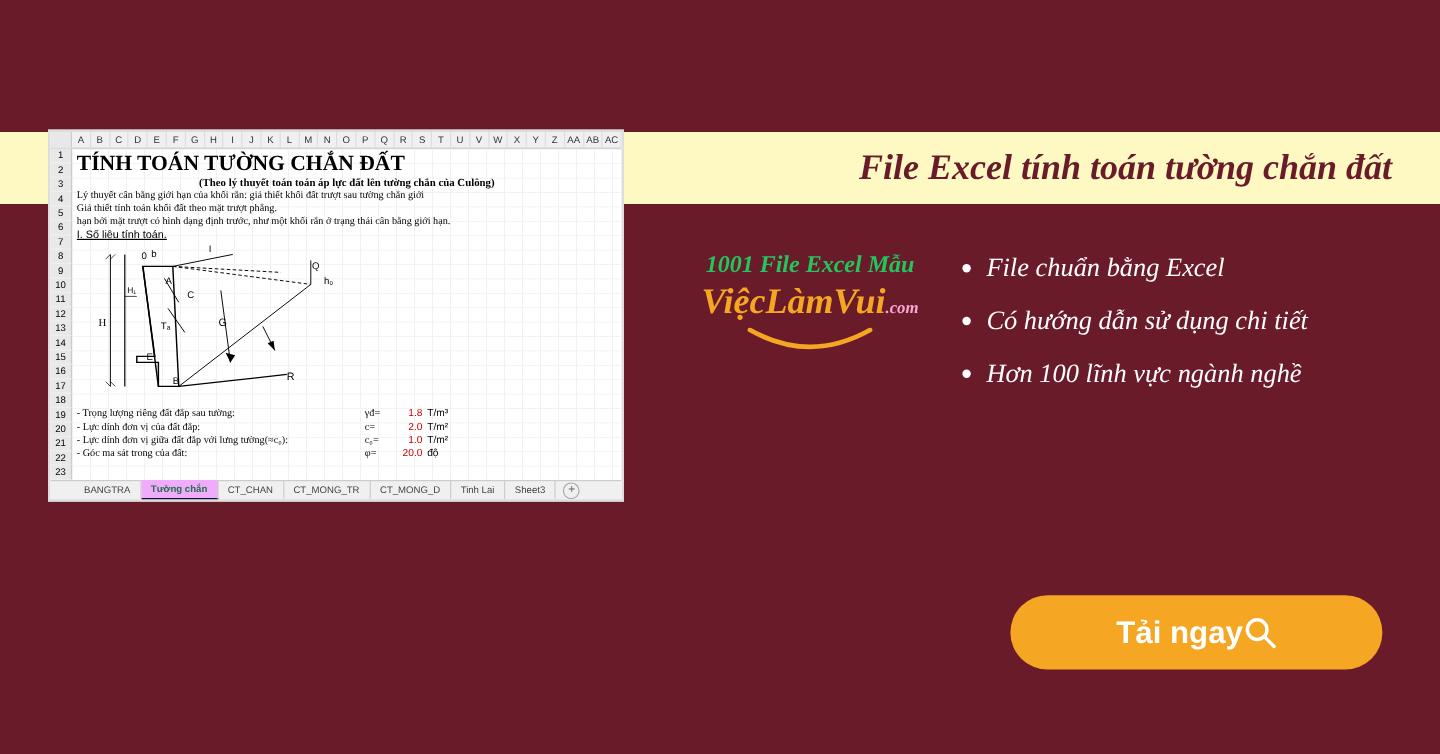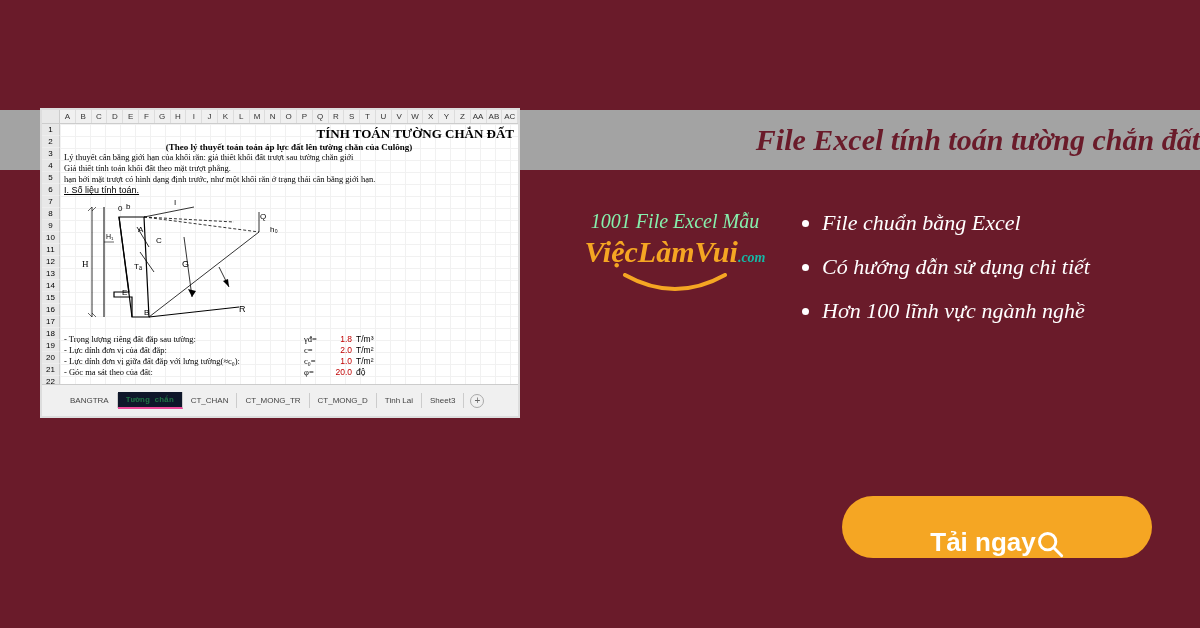--- a/index.html
+++ b/index.html
@@ -1,57 +1,57 @@
 <!DOCTYPE html>
 <html><head>
 <meta charset="utf-8">
 <style>
   * { margin: 0; padding: 0; box-sizing: border-box; }
   body { width: 1200px; height: 628px; background: #6a1b2a; font-family: Georgia, 'Times New Roman', serif; overflow: hidden; }
   
-  .orange-bar { position: absolute; top: 110px; left: 0; right: 0; height: 60px; background: #a3a3a3; display: flex; align-items: center; justify-content: flex-end; }
+  .orange-bar { position: absolute; top: 110px; left: 0; right: 0; height: 60px; background: #fef9c3; display: flex; align-items: center; justify-content: flex-end; padding-right: 40px; }
   .orange-bar-title { color: #6a1b2a; font-size: 30px; font-style: italic; font-weight: bold; font-family: Georgia, serif; }
   
   .excel-preview { position: absolute; top: 108px; left: 40px; width: 480px; height: 310px; background: #fff; border: 2px solid #ddd; font-family: Arial, sans-serif; font-size: 9px; color: #000; overflow: hidden; }
   .excel-cols { display: flex; height: 14px; border-bottom: 1px solid #ccc; background: #f0f0f0; }
   .col-rownum { width: 18px; border-right: 1px solid #ccc; background: #e8e8e8; }
   .col-h { flex: 1; border-right: 1px solid #ddd; text-align: center; line-height: 14px; font-size: 8px; color: #333; }
   .excel-body { position: relative; height: calc(100% - 30px); }
   .row-nums { position: absolute; left: 0; top: 0; width: 18px; }
   .row-num { height: 12px; border-bottom: 1px solid #eee; border-right: 1px solid #ccc; background: #e8e8e8; text-align: center; line-height: 12px; font-size: 8px; }
   .content-area { margin-left: 18px; padding: 2px 4px; position: relative; height: 100%; }
   .grid-bg { position: absolute; left: 18px; right: 0; top: 0; bottom: 0; background-image: linear-gradient(#eee 1px, transparent 1px), linear-gradient(90deg, #eee 1px, transparent 1px); background-size: 15px 12px; opacity: 0.8; }
-  .doc-title { text-align: right; font-weight: bold; font-size: 13px; font-family: 'Times New Roman', serif; position: relative; }
+  .doc-title { text-align: left; font-weight: bold; font-size: 18px; font-family: 'Times New Roman', serif; position: relative; }
   .doc-sub { text-align: center; font-size: 9px; font-family: 'Times New Roman', serif; font-weight: bold; position: relative; }
   .doc-line { font-size: 8.5px; font-family: 'Times New Roman', serif; position: relative; line-height: 11px; }
   .doc-section { font-weight: normal; font-size: 9px; text-decoration: underline; position: relative; }
   .diagram { position: relative; width: 260px; height: 135px; margin: 2px 10px; }
   .params { font-size: 8.5px; position: relative; }
   .param-row { display: flex; line-height: 11px; }
   .param-label { width: 240px; font-family: 'Times New Roman', serif; }
   .param-sym { width: 22px; font-family: 'Times New Roman', serif; }
   .param-val { width: 30px; color: #c00000; text-align: right; padding-right: 4px; }
   .param-unit { width: 40px; }
-  .excel-tabs { position: absolute; bottom: 0; left: 0; right: 0; height: 32px; background: #f0f0f0; display: flex; align-items: center; border-top: 1px solid #ccc; padding-left: 20px; gap: 0; }
+  .excel-tabs { position: absolute; bottom: 0; left: 0; right: 0; height: 16px; background: #f0f0f0; display: flex; align-items: center; border-top: 1px solid #ccc; padding-left: 20px; gap: 0; }
   .tab { padding: 0 8px; font-size: 8px; line-height: 15px; border-right: 1px solid #ccc; color: #444; }
-  .tab.active { background: #0f172a; color: #217346; font-weight: bold; border-bottom: 2px solid #ec4899; font-family: Liberation Mono, monospace; }
+  .tab.active { background: #f0abfc; color: #217346; font-weight: bold; border-bottom: 2px solid #0f172a; }
   .tab-plus { width: 14px; height: 14px; border: 1px solid #aaa; border-radius: 50%; text-align: center; line-height: 12px; font-size: 10px; color: #666; margin-left: 6px; }
 
   .logo-block { position: absolute; top: 210px; left: 560px; width: 230px; text-align: center; }
-  .logo-line1 { color: #86efac; font-size: 20px; font-weight: normal; font-family: Georgia, serif; font-style: italic; }
+  .logo-line1 { color: #22c55e; font-size: 20px; font-weight: bold; font-family: Georgia, serif; font-style: italic; }
   .logo-line2 { color: #f5a623; font-size: 30px; font-weight: bold; font-family: Georgia, 'Brush Script MT', cursive; font-style: italic; margin-top: 2px; }
-  .logo-com { color: #14b8a6; font-size: 14px; }
+  .logo-com { color: #f9a8d4; font-size: 14px; }
   .smile { margin-top: 4px; }
   .smile svg { width: 110px; height: 24px; }
 
   .bullets { position: absolute; top: 210px; left: 800px; color: #fff; font-size: 22px; font-style: italic; font-family: Georgia, serif; }
   .bullets ul { list-style: disc; padding-left: 22px; }
   .bullets li { margin-bottom: 18px; }
 
-  .cta { position: absolute; bottom: 70px; right: 48px; width: 310px; height: 62px; background: #f5a623; border-radius: 32px; display: flex; align-items: flex-end; justify-content: center; cursor: pointer; }
+  .cta { position: absolute; bottom: 70px; right: 48px; width: 310px; height: 62px; background: #f5a623; border-radius: 32px; display: flex; align-items: center; justify-content: center; cursor: pointer; }
   .cta-label { color: #fff; font-size: 26px; font-weight: bold; font-family: Arial, sans-serif; }
   .cta-icon { width: 28px; height: 28px; }
   .cta-icon svg { width: 100%; height: 100%; }
 </style>
 </head>
 <body>
 
 <div class="orange-bar">
   <div class="orange-bar-title">File Excel tính toán tường chắn đất</div>
 </div>
@@ -176,21 +176,21 @@
             <span class="param-val">2.0</span>
             <span class="param-unit">T/m²</span>
           </div>
           <div class="param-row">
             <span class="param-label">- Lực dính đơn vị giữa đất đắp với lưng tường(≈c₀):</span>
             <span class="param-sym">c₀=</span>
             <span class="param-val">1.0</span>
             <span class="param-unit">T/m²</span>
           </div>
           <div class="param-row">
-            <span class="param-label">- Góc ma sát theo của đất:</span>
+            <span class="param-label">- Góc ma sát trong của đất:</span>
             <span class="param-sym">φ=</span>
             <span class="param-val">20.0</span>
             <span class="param-unit">độ</span>
           </div>
         </div>
     </div>
   </div>
   <div class="excel-tabs">
       <div class="tab">BANGTRA</div>
       <div class="tab active">Tường chắn</div>

